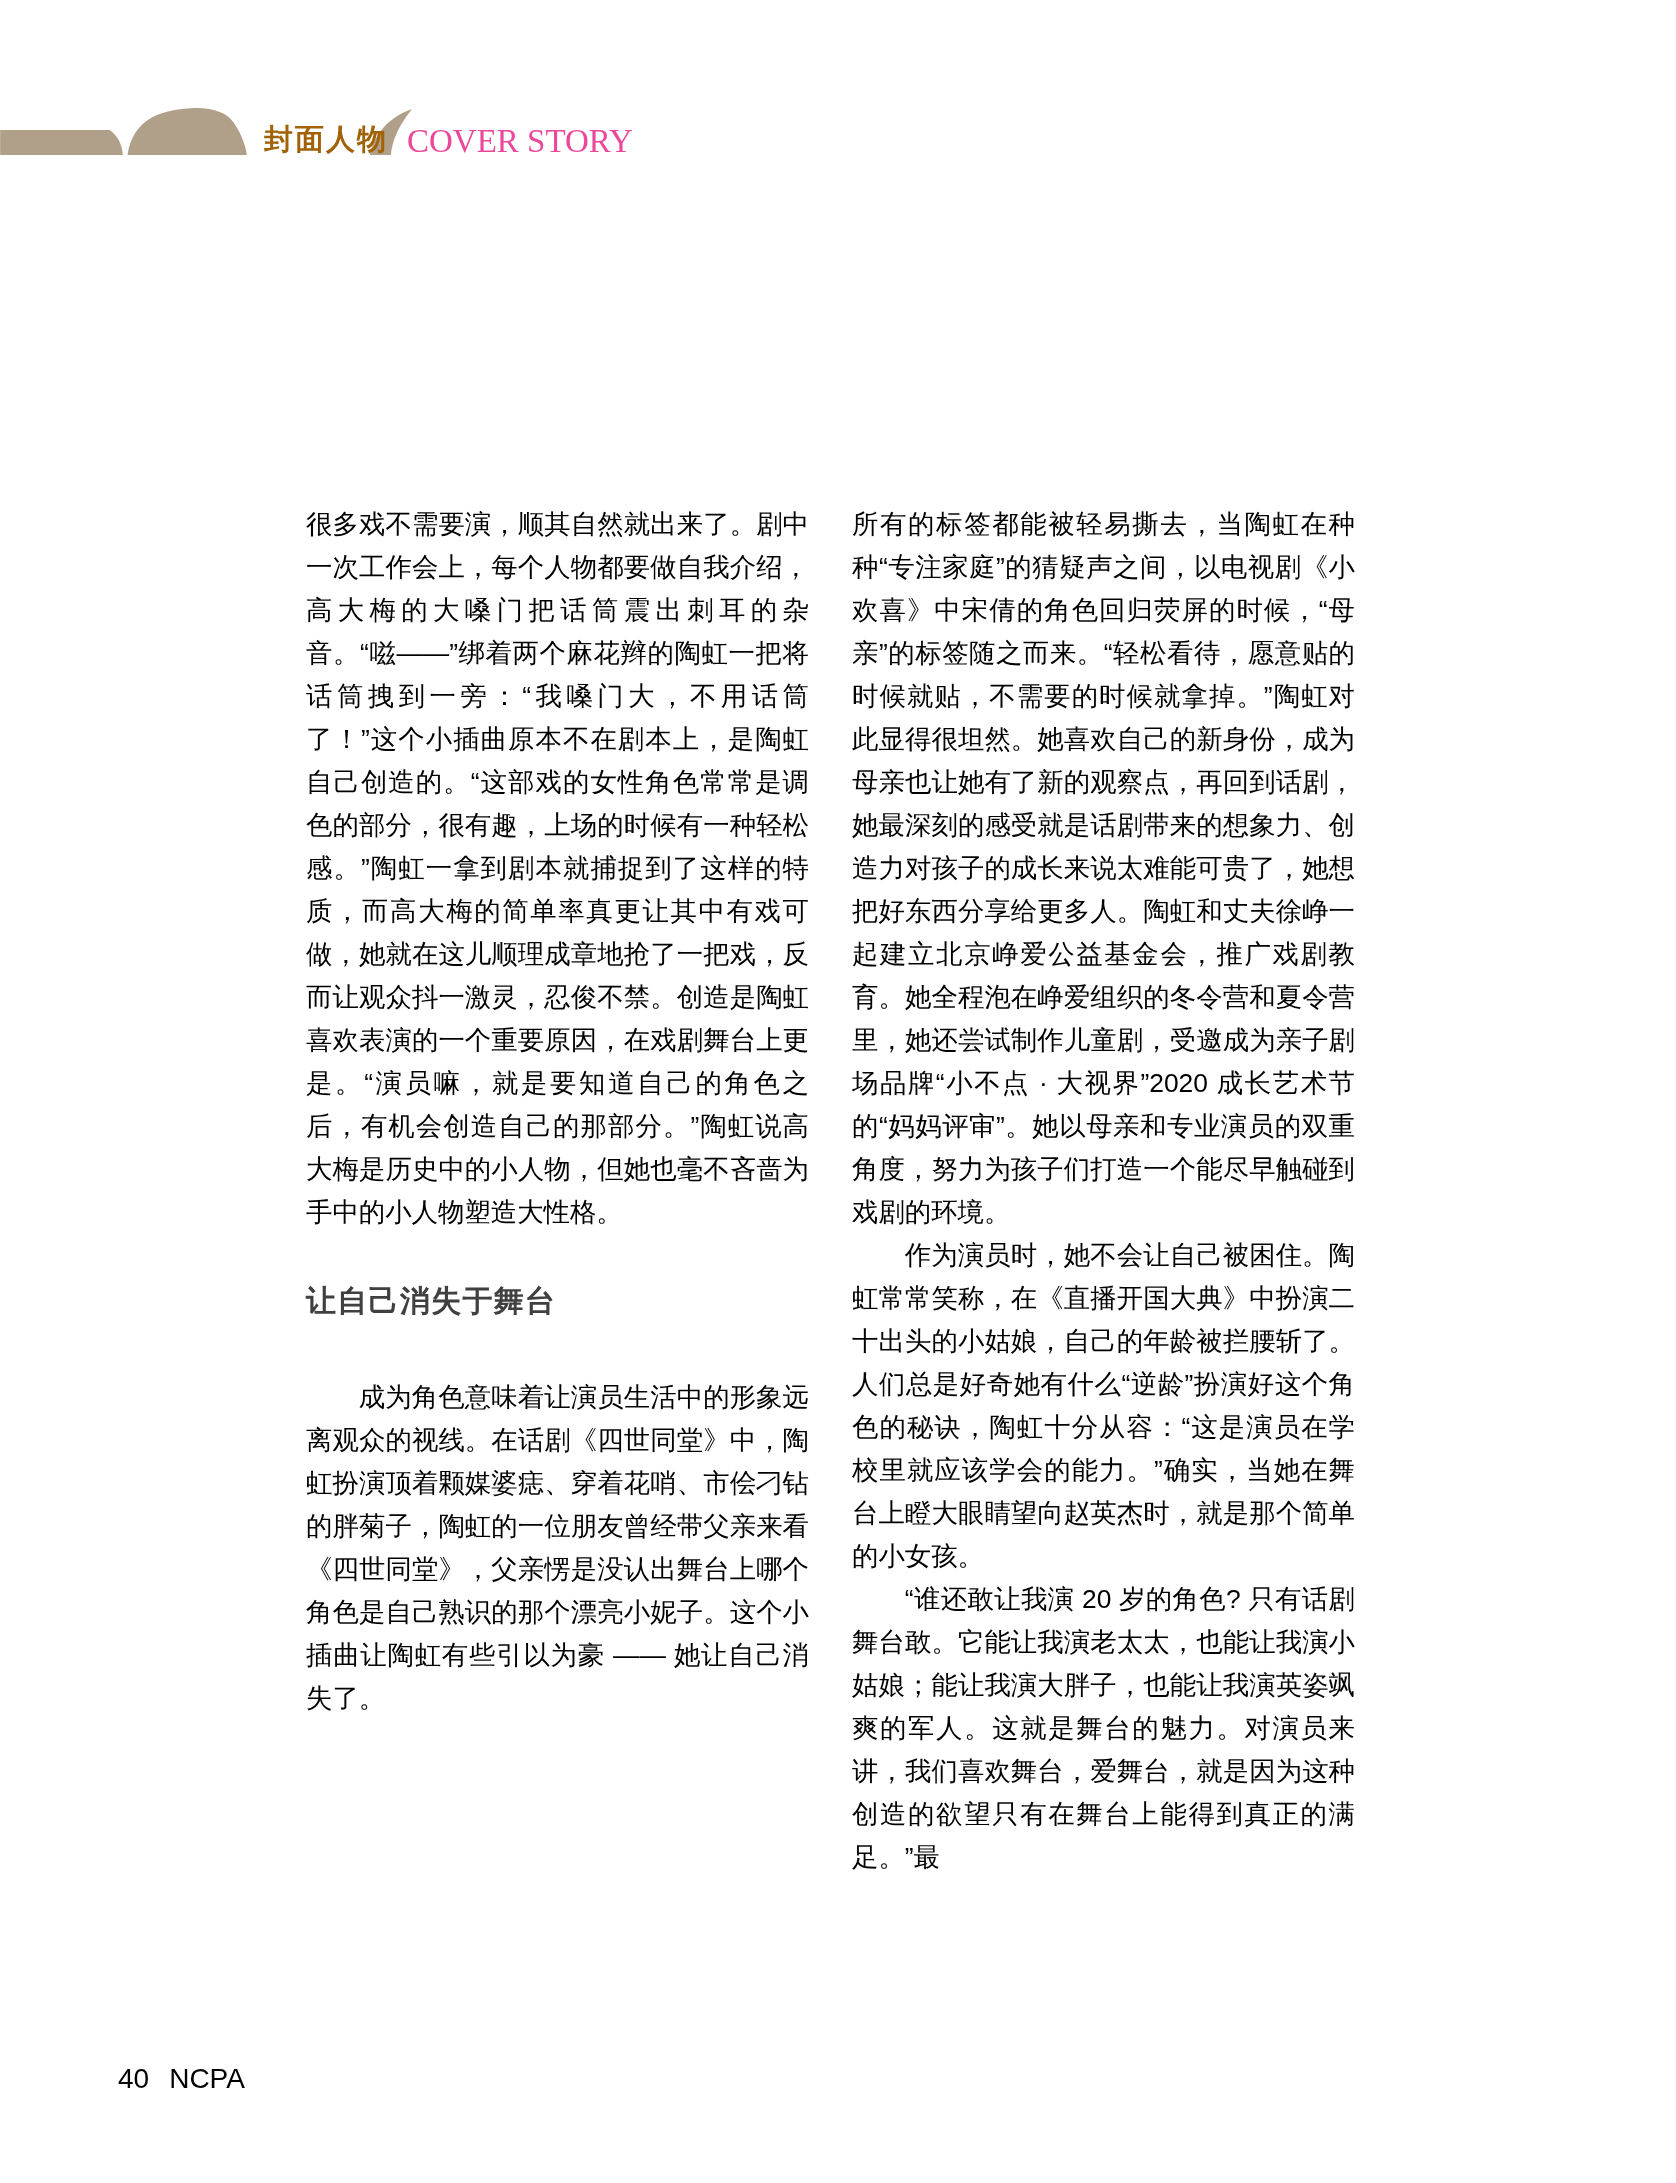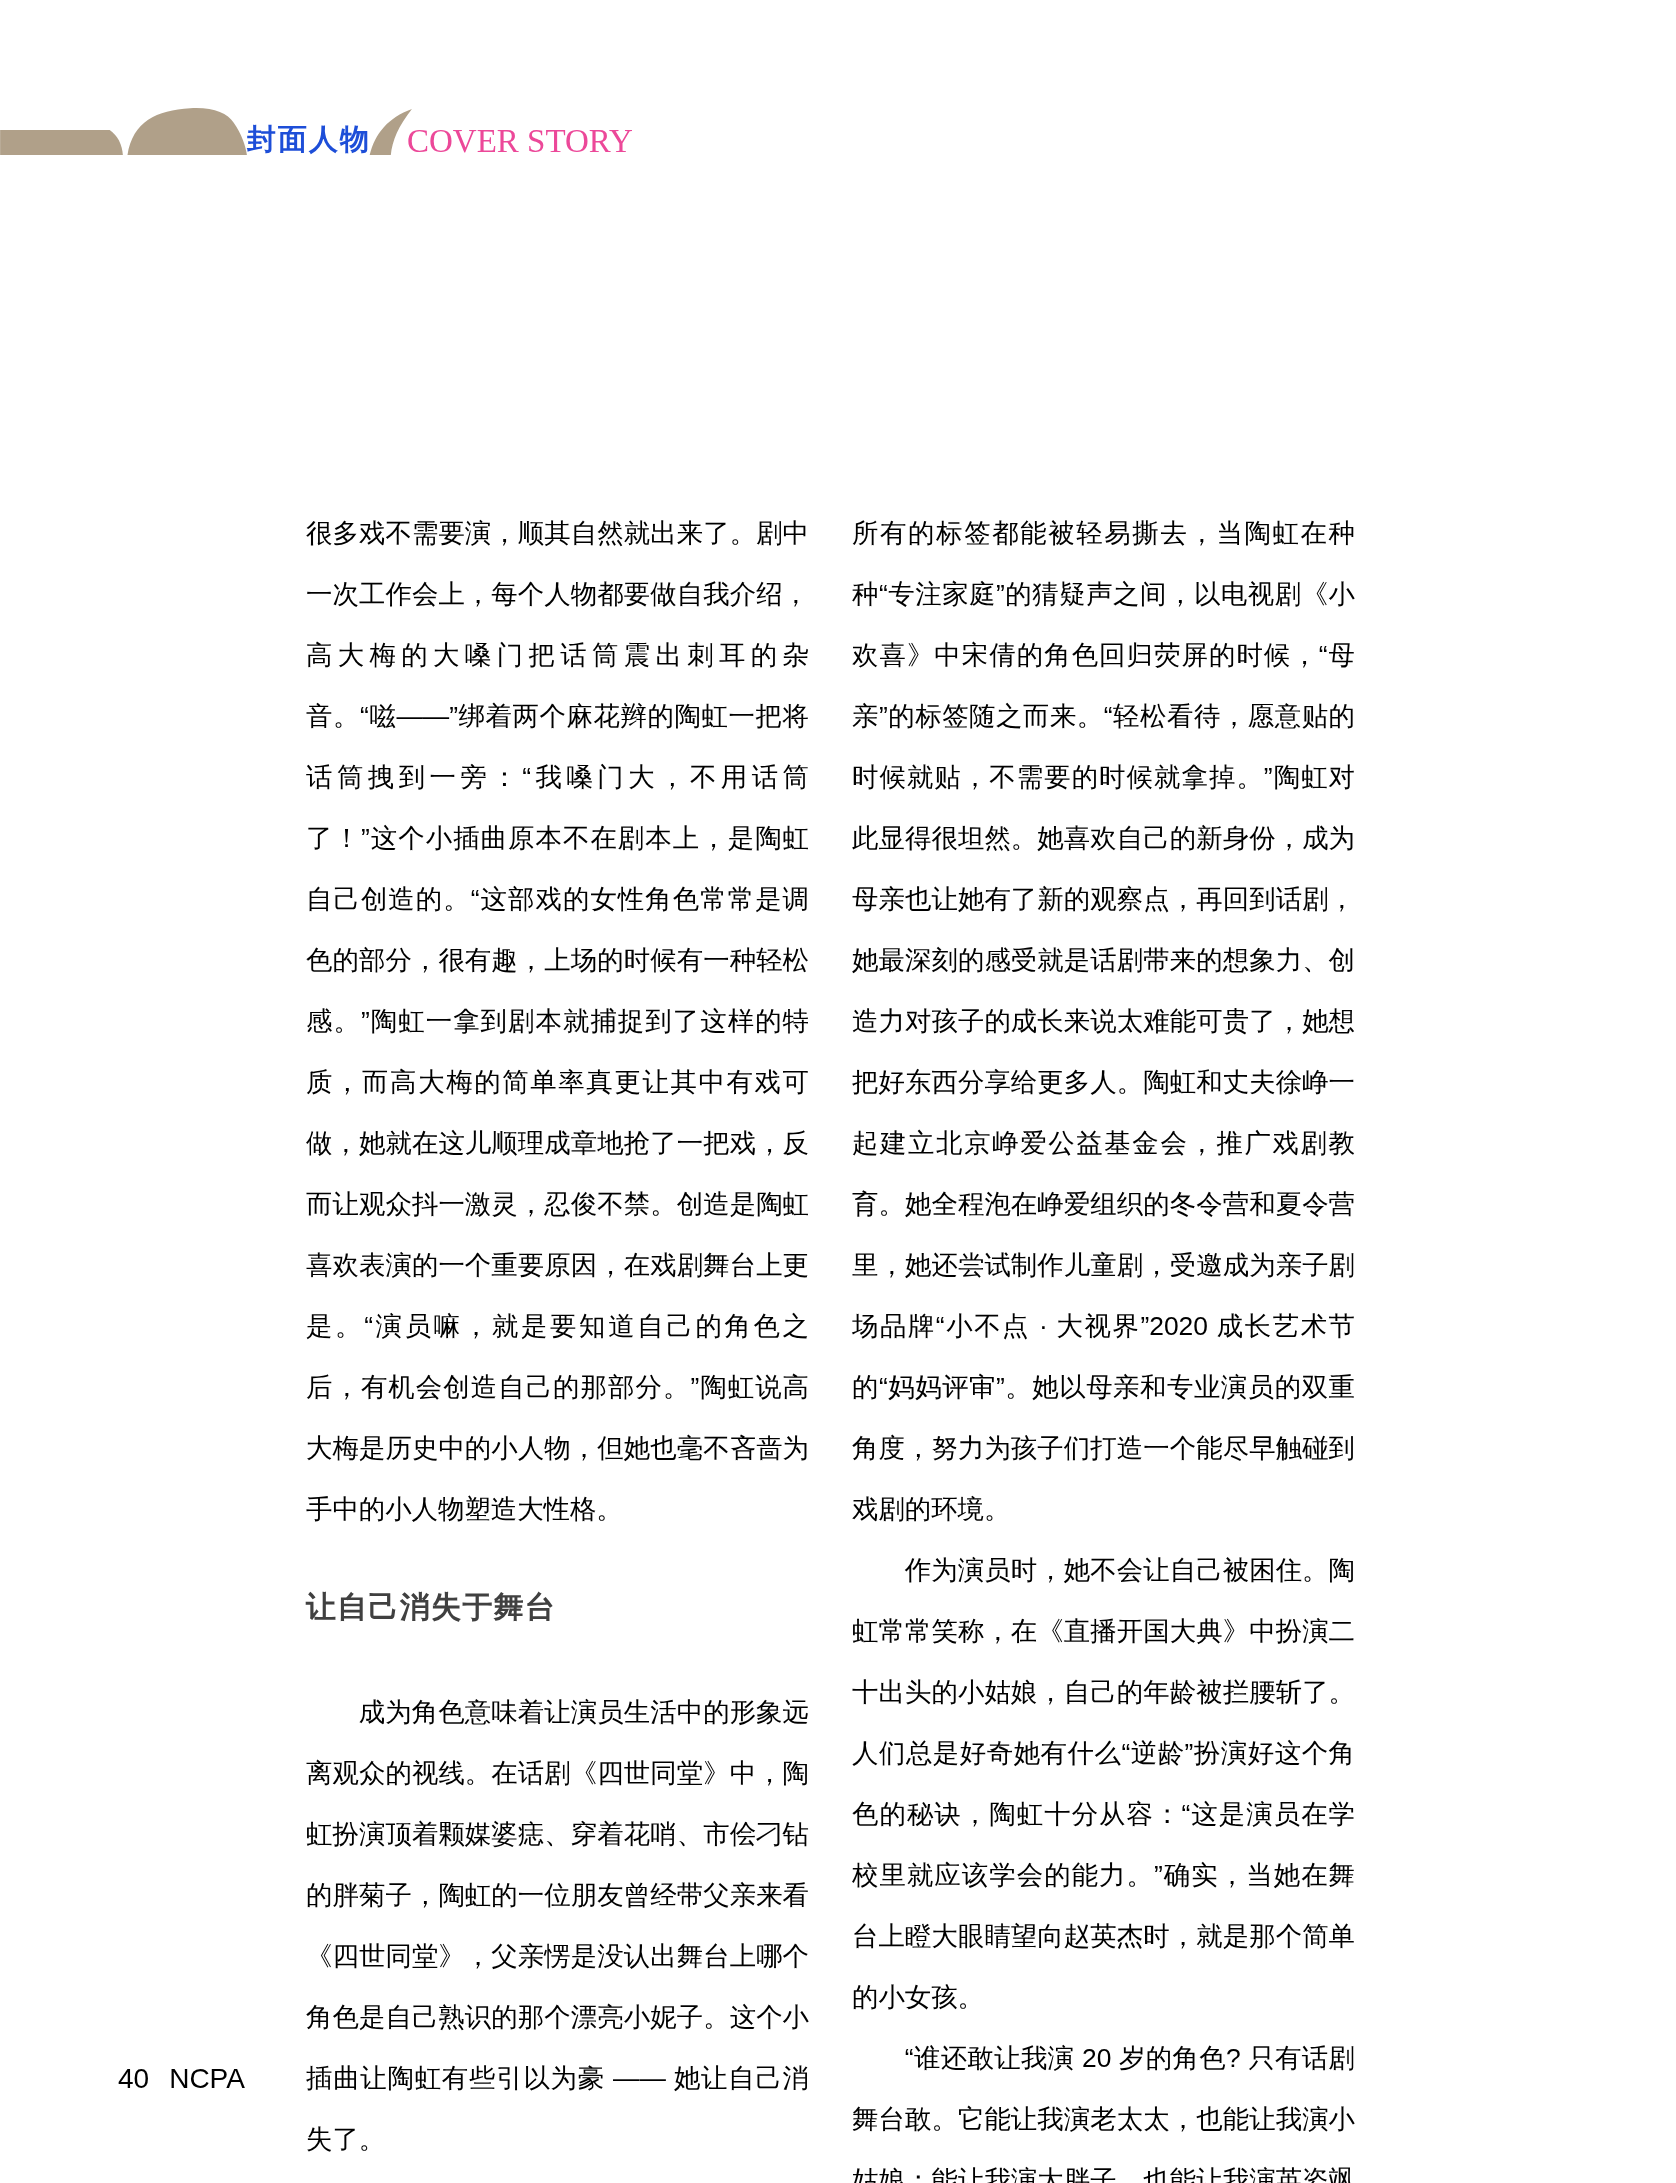--- a/index.html
+++ b/index.html
@@ -17,27 +17,27 @@
   }
   .header-ornament {
     position: absolute;
     left: 0;
     top: 0;
     width: 647px;
     height: 198px;
   }
   .section-title-zh {
     position: absolute;
-    left: 247px;
+    left: 264px;
     top: 123px;
     font-size: 29px;
     line-height: 32px;
     font-weight: 700;
     letter-spacing: 2px;
-    color: #1d4ed8;
+    color: #a16207;
     white-space: nowrap;
   }
   .section-title-en {
     position: absolute;
     left: 407px;
     top: 125px;
     font-family: "Liberation Serif", serif;
     font-size: 33px;
     line-height: 33px;
     font-weight: 400;
@@ -48,21 +48,21 @@
   .column {
     position: absolute;
     top: 503px;
     width: 503px;
   }
   .column-left  { left: 306px; }
   .column-right { left: 852px; }
   .body-par {
     margin: 0;
     font-size: 26.4px;
-    line-height: 61px;
+    line-height: 43px;
     text-align: justify;
     color: #000000;
     font-weight: 400;
   }
   .indent { text-indent: 2em; }
   .subhead {
     margin: 46px 0 55px 0;
     font-size: 30px;
     line-height: 41px;
     font-weight: 700;

